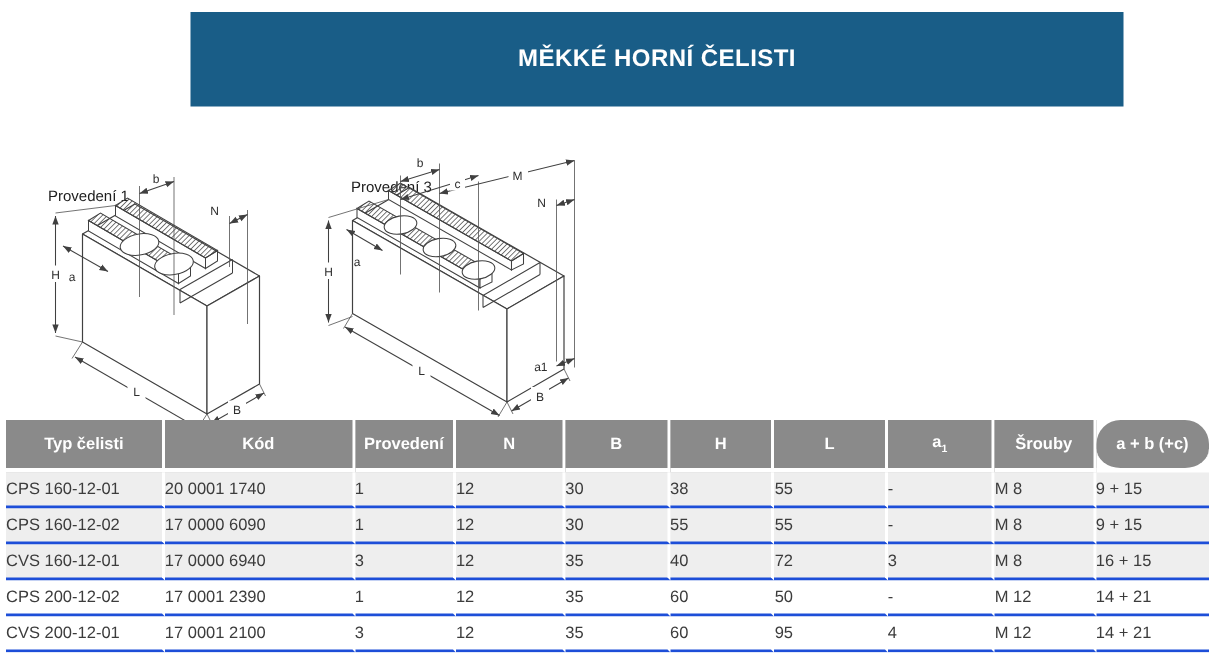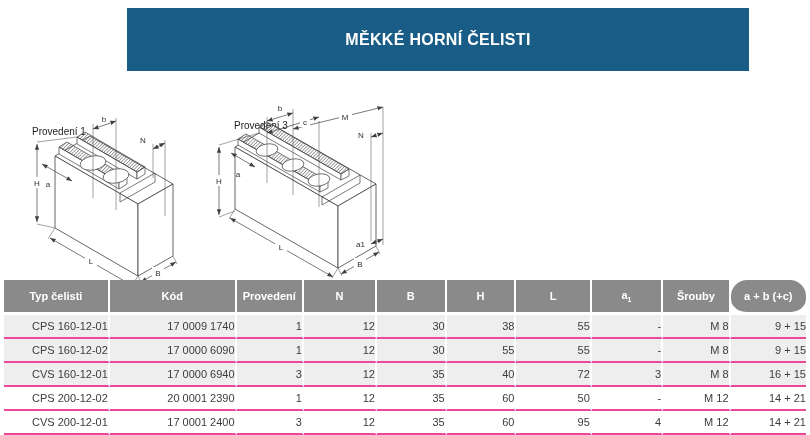--- a/index.html
+++ b/index.html
@@ -36,22 +36,22 @@
   .dlabel{font-family:"Liberation Sans",sans-serif;font-size:8px;fill:#2e2e2e;}
   .lpatch{fill:#fff;}
   
   .spec{position:absolute;left:4px;top:280px;width:802px;border-collapse:separate;
         border-spacing:0;table-layout:fixed;}
   .spec th{background:var(--header-gray);color:#fff;font-size:11px;font-weight:bold;
            height:32px;text-align:center;padding:0;border-right:2px solid #fff;
            border-bottom:3px solid #fff;}
   .spec th:last-child{border-right:none;border-radius:16px;}
   .spec th sub{font-size:7px;}
-  .spec td{font-size:11px;color:var(--cell-text);text-align:right;height:22px;line-height:22px;
-           padding:0;background:#fff;border-right:2px solid transparent;border-bottom:2px solid #ec4899;}
+  .spec td{font-size:11px;color:var(--cell-text);text-align:left;height:22px;line-height:22px;
+           padding:0;background:#fff;border-right:2px solid transparent;border-bottom:2px solid #1d4ed8;}
   .spec td:last-child{border-right:none;}
   .spec tr.shaded td{background:var(--row-shade);border-right-color:#fff;}
   .spec tr.shaded td:last-child{border-right-color:transparent;}
 </style>
 </head>
 <body>
 
 <div class="page">
 
   <div class="title-bar">
@@ -188,21 +188,21 @@
         <th>H</th>
         <th>L</th>
         <th><span>a</span><sub>1</sub></th>
         <th>Šrouby</th>
         <th>a + b (+c)</th>
       </tr>
     </thead>
     <tbody>
     <tr class="shaded">
       <td>CPS 160-12-01</td>
-      <td>17 0009 1740</td>
+      <td>20 0001 1740</td>
       <td>1</td>
       <td>12</td>
       <td>30</td>
       <td>38</td>
       <td>55</td>
       <td>-</td>
       <td>M 8</td>
       <td>9 + 15</td>
     </tr>
 
@@ -227,34 +227,34 @@
       <td>35</td>
       <td>40</td>
       <td>72</td>
       <td>3</td>
       <td>M 8</td>
       <td>16 + 15</td>
     </tr>
 
     <tr>
       <td>CPS 200-12-02</td>
-      <td>20 0001 2390</td>
+      <td>17 0001 2390</td>
       <td>1</td>
       <td>12</td>
       <td>35</td>
       <td>60</td>
       <td>50</td>
       <td>-</td>
       <td>M 12</td>
       <td>14 + 21</td>
     </tr>
 
     <tr>
       <td>CVS 200-12-01</td>
-      <td>17 0001 2400</td>
+      <td>17 0001 2100</td>
       <td>3</td>
       <td>12</td>
       <td>35</td>
       <td>60</td>
       <td>95</td>
       <td>4</td>
       <td>M 12</td>
       <td>14 + 21</td>
     </tr>
   </tbody>

